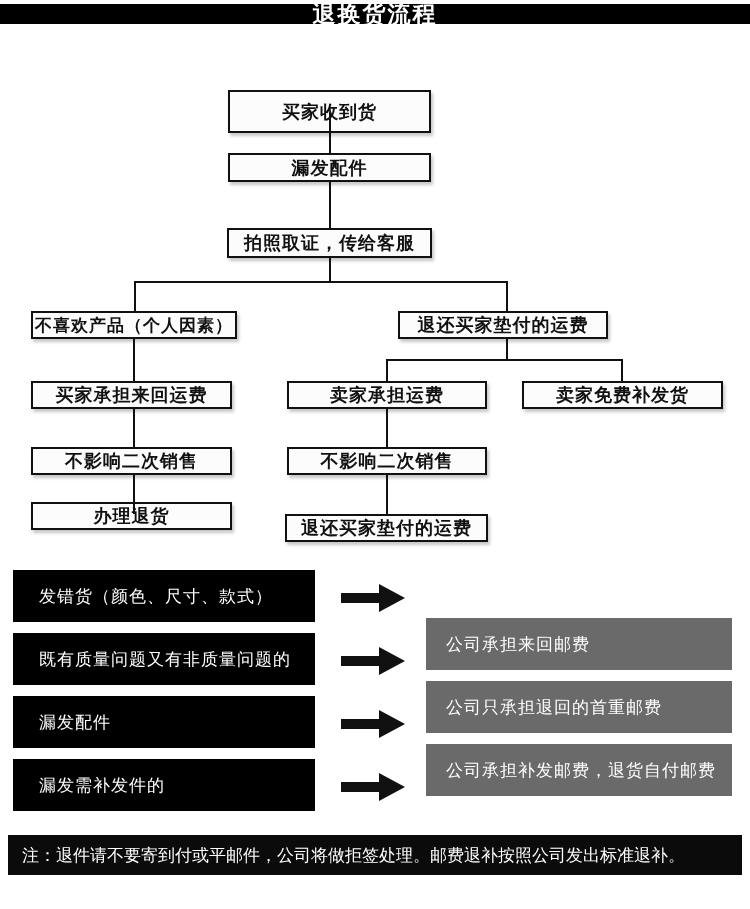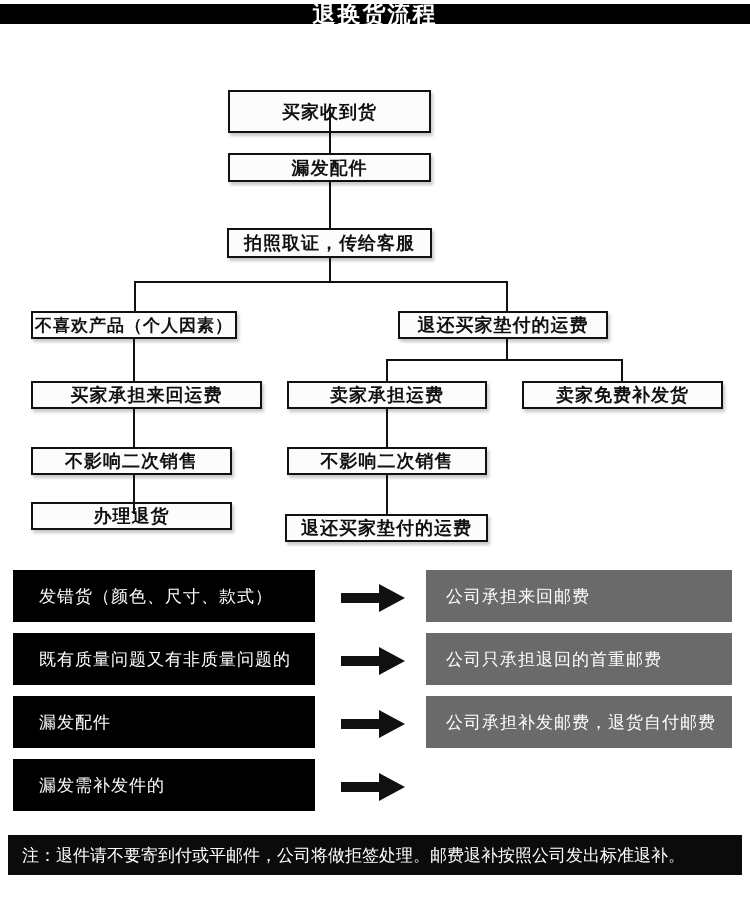--- a/index.html
+++ b/index.html
@@ -24,21 +24,21 @@
   .hline{position:absolute;height:2px;background:#111111;}
   
   .cond{
     position:absolute;left:13px;width:302px;height:52px;background:#000000;
     color:#ffffff;font-size:17px;display:flex;align-items:center;
     padding-left:26px;box-sizing:border-box;white-space:nowrap;letter-spacing:1px;
   }
   .result{
     position:absolute;left:426px;width:306px;height:52px;background:#6a6a6a;
     color:#ffffff;font-size:17px;display:flex;align-items:center;
-    padding-left:20px;box-sizing:border-box;white-space:nowrap;letter-spacing:1px;
+    padding-left:20px;box-sizing:border-box;white-space:nowrap;letter-spacing:1px;margin-top:48px;
   }
   .arrow{position:absolute;left:341px;width:64px;height:28px;}
   
   .note{
     position:absolute;left:8px;top:835px;width:734px;height:40px;background:#0b0b0b;
     color:#ffffff;font-size:17px;display:flex;align-items:center;
     padding-left:14px;box-sizing:border-box;white-space:nowrap;
   }
 </style>
 </head>
@@ -48,21 +48,21 @@
 
   <div class="hdr">
     <span>退换货流程</span>
   </div>
 
   <div class="fbox" style="left:228px;top:90px;width:203px;height:43px">买家收到货</div>
   <div class="fbox" style="left:228px;top:153px;width:203px;height:29px">漏发配件</div>
   <div class="fbox" style="left:227px;top:228px;width:205px;height:30px">拍照取证，传给客服</div>
   <div class="fbox" style="left:31px;top:311px;width:206px;height:28px;font-size:17px">不喜欢产品（个人因素）</div>
   <div class="fbox" style="left:398px;top:311px;width:210px;height:28px">退还买家垫付的运费</div>
-  <div class="fbox" style="left:31px;top:381px;width:231px;height:28px">买家承担来回运费</div>
+  <div class="fbox" style="left:31px;top:381px;width:201px;height:28px">买家承担来回运费</div>
   <div class="fbox" style="left:287px;top:381px;width:200px;height:28px">卖家承担运费</div>
   <div class="fbox" style="left:522px;top:381px;width:201px;height:28px">卖家免费补发货</div>
   <div class="fbox" style="left:31px;top:447px;width:201px;height:28px">不影响二次销售</div>
   <div class="fbox" style="left:287px;top:447px;width:200px;height:28px">不影响二次销售</div>
   <div class="fbox" style="left:31px;top:502px;width:201px;height:28px">办理退货</div>
   <div class="fbox" style="left:285px;top:514px;width:203px;height:28px">退还买家垫付的运费</div>
 
   <div class="vline" style="left:329px;top:112px;height:41px"></div>
   <div class="vline" style="left:329px;top:182px;height:46px"></div>
   <div class="vline" style="left:329px;top:258px;height:25px"></div>

